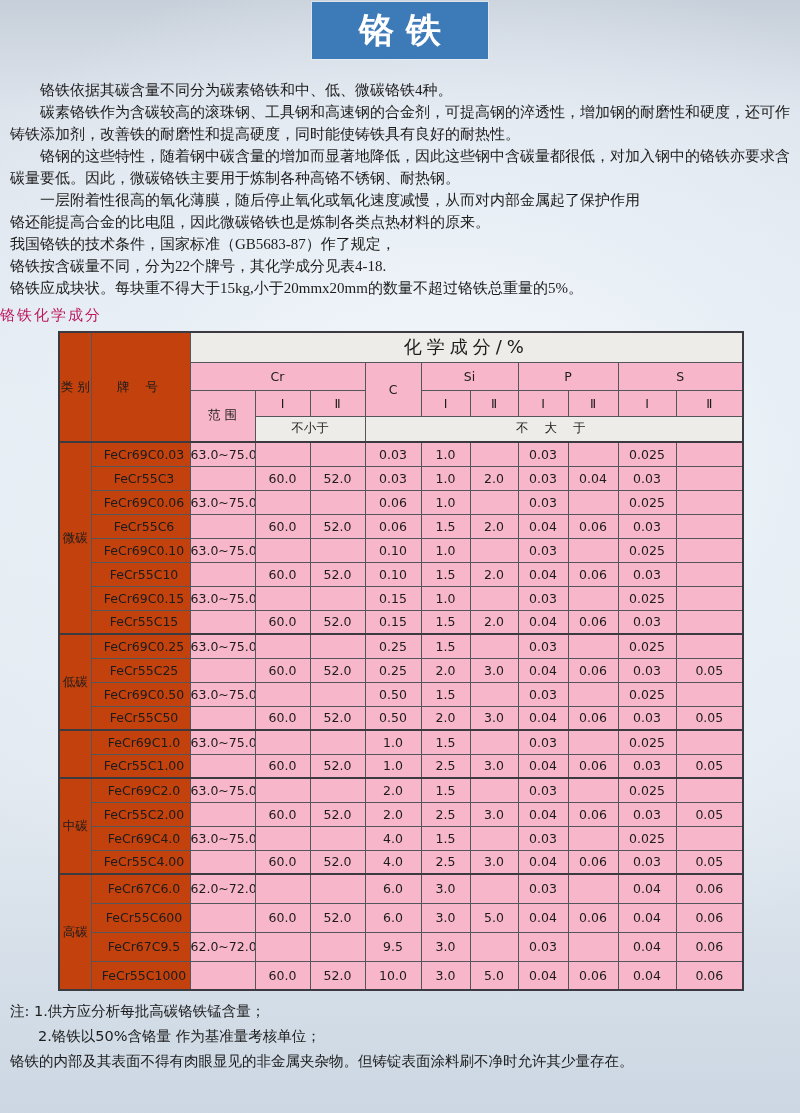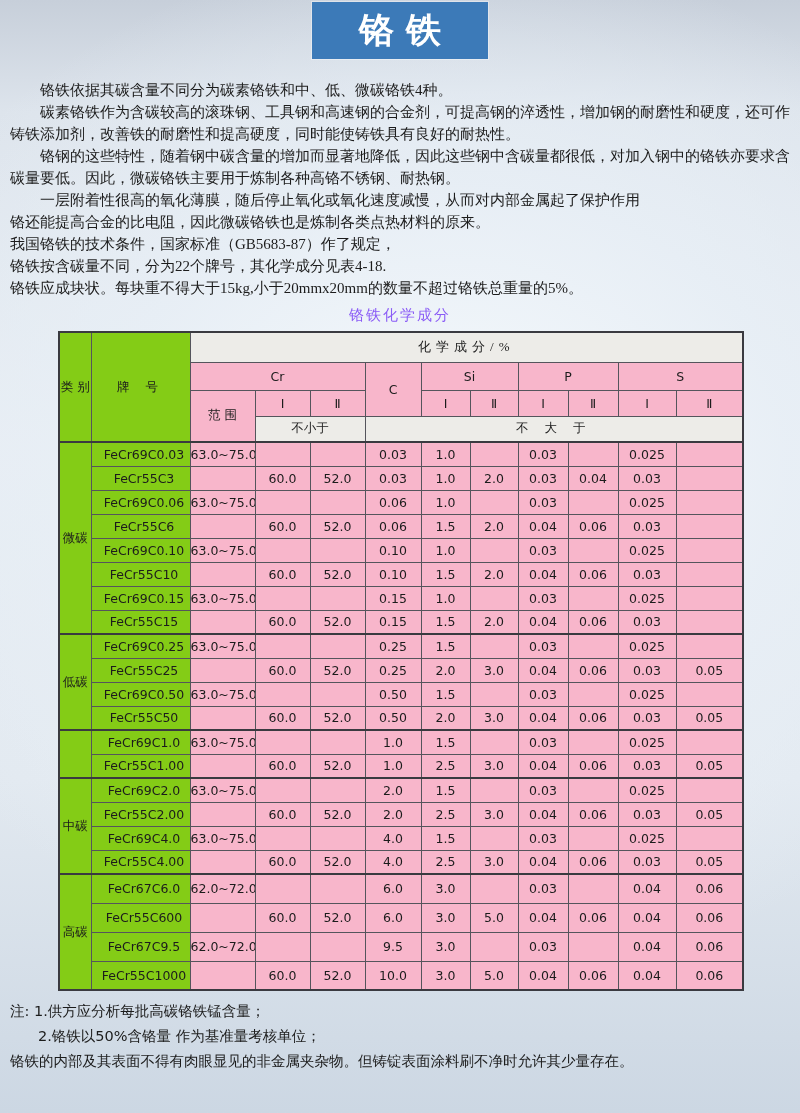--- a/index.html
+++ b/index.html
@@ -25,42 +25,42 @@
     color:#ffffff; font-size:35px; font-weight:bold;
     letter-spacing:12px; text-indent:12px; line-height:1;
   }
 
   
   .intro { margin:20px 10px 0 10px; font-size:15px; line-height:22px; text-align:justify;font-family:Liberation Serif, serif; }
   .para { margin:0; }
   .para.ind { text-indent:2em; }
 
   
-  .tbl-title { text-align:center; font-size:15px; letter-spacing:2px; margin-top:7px; color:#8b5cf6; }
+  .tbl-title { text-align:left; font-size:15px; letter-spacing:2px; margin-top:7px; color:#be185d; }
   table.tbl {
     border-collapse:collapse; table-layout:fixed;
     width:684px; margin:6px 0 0 58px;
     font-size:12.5px;
     border:2px solid #3a3a40;
   }
   .tbl th, .tbl td {
     border:1px solid #55555c;
     text-align:center; vertical-align:middle;
     padding:0; font-weight:normal; overflow:hidden; white-space:nowrap;
   }
   .tbl thead tr:nth-child(1) th { height:30px; }
   .tbl thead tr:nth-child(2) th { height:28px; }
   .tbl thead tr:nth-child(3) th { height:26px; }
   .tbl thead tr:nth-child(4) th { height:26px; }
   .tbl tbody td { height:24px; }
   .tbl tbody tr.tall td { height:29px;text-align:center; }
   .pink  { background:#f8b6cb; }
-  .gray  { background:#84cc16; }
+  .gray  { background:#c2410c; }
   .light { background:#edece8; }
-  .comp  { letter-spacing:5px; font-size:13px;font-family:Liberation Serif, serif; }
+  .comp  { letter-spacing:5px; font-size:18px; }
   .sp    { letter-spacing:6px; }
   .grade-cell { text-align:left; padding-left:7px !important; }
   .tbl tbody tr.grp-start td { border-top:2px solid #3a3a40; }
 
   
   .notes { margin:8px 10px 0 10px; font-size:14.5px; line-height:25px; text-align:justify; }
   .note { margin:0; }
   .note.nind { text-indent:28px; }
 </style>
 </head>

